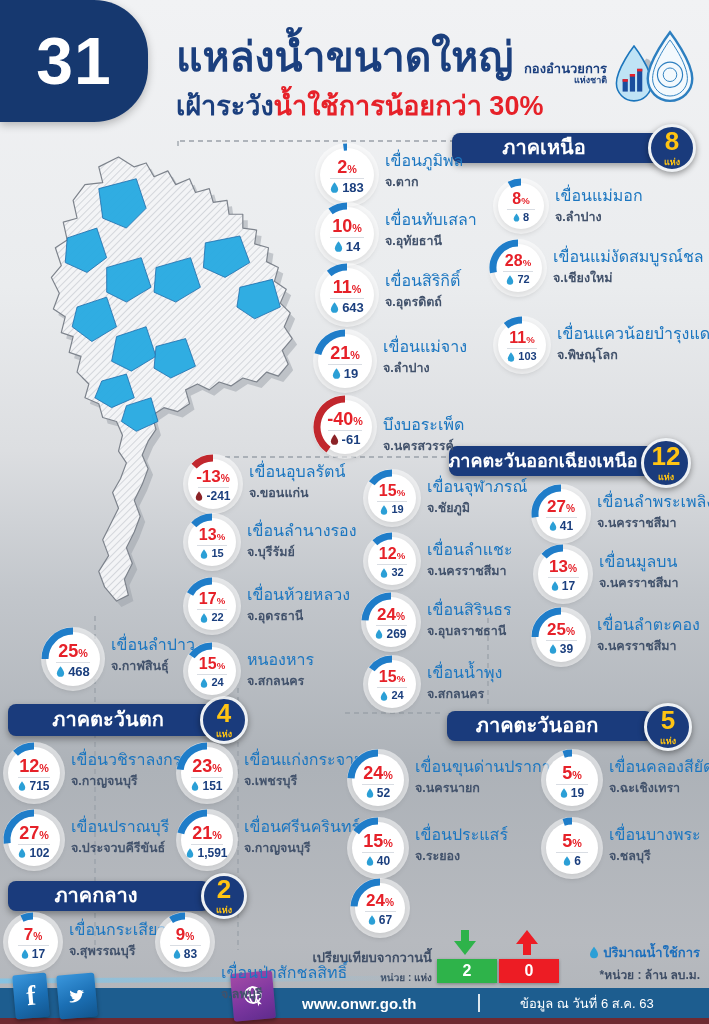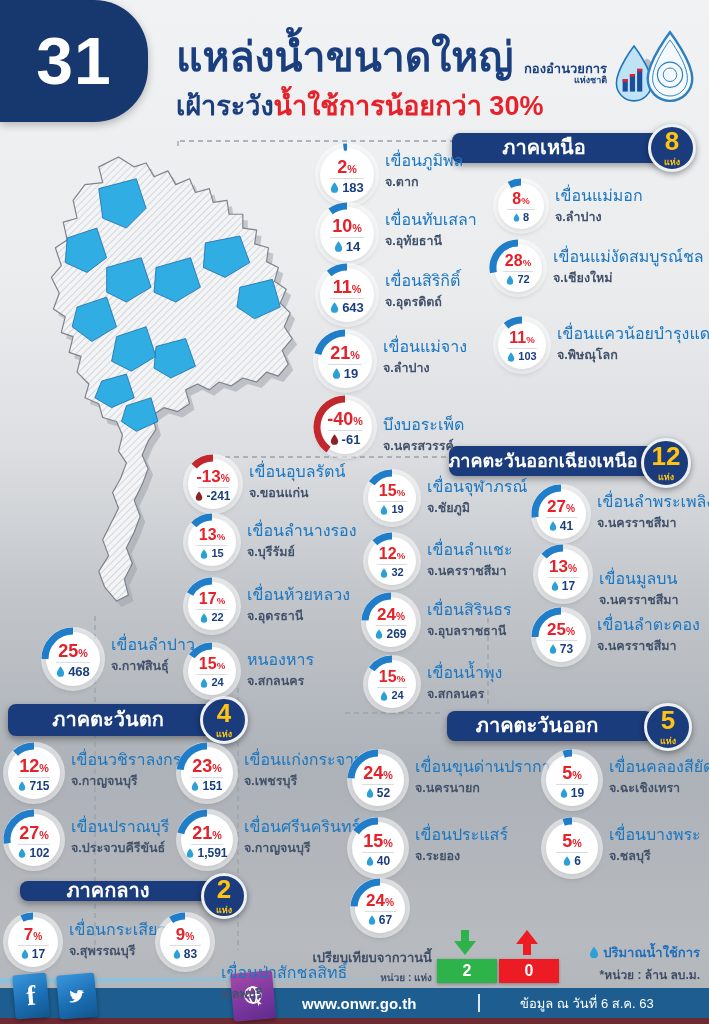--- a/index.html
+++ b/index.html
@@ -212,21 +212,21 @@
       <b>4</b>
       <i>แห่ง</i>
     </div>
     <div class="pill" style="left: 447px; top: 711px; width: 206px; height: 30px;">
       <span class="plabel" style="font-size:20px">ภาคตะวันออก</span>
     </div>
     <div class="badge" style="left: 644px; top: 703px; width: 48px; height: 48px;">
       <b>5</b>
       <i>แห่ง</i>
     </div>
-    <div class="pill" style="left: 20px; top: 881px; width: 202px; height: 20px; font-family: Liberation Mono, monospace;">
+    <div class="pill" style="left: 8px; top: 881px; width: 202px; height: 30px; font-family: Liberation Mono, monospace;">
       <span class="plabel" style="font-size:20px">ภาคกลาง</span>
     </div>
     <div class="badge" style="left: 201px; top: 873px; width: 46px; height: 46px;">
       <b>2</b>
       <i>แห่ง</i>
     </div>
     <div class="dam" style="left: 320px; top: 148px;">
       <div class="gauge" style="width: 54px; height: 54px;">
         <svg width="54" height="54" style="position:absolute;left:0;top:0;overflow:visible">
           <path d="M 27.00 -1.00 A 28 28 0 0 0 23.49 -0.78" fill="none" stroke="#1f7dc9" stroke-width="7"></path>
@@ -556,37 +556,37 @@
         </svg>
         <div class="pct" style="font-size:17px">13<span class="pcts">%</span></div>
         <div class="sep"></div>
         <div class="vol" style="font-size:12px">
           <svg width="8" height="10" viewBox="0 0 12 14">
             <path d="M6 0C6 0 1.2 6 1.2 9.2A4.8 4.8 0 0 0 10.8 9.2C10.8 6 6 0 6 0Z" fill="#2b9fd6"></path>
           </svg>
           <span>17</span>
         </div>
       </div>
-      <div class="dtext" style="padding-top: 4px; margin-top: 17px;">
+      <div class="dtext" style="padding-top: 4px;">
         <div class="dname">เขื่อนมูลบน</div>
         <div class="dprov">จ.นครราชสีมา</div>
       </div>
     </div>
     <div class="dam" style="left: 536px; top: 612px;">
       <div class="gauge" style="width: 50px; height: 50px;">
         <svg width="50" height="50" style="position:absolute;left:0;top:0;overflow:visible">
           <path d="M 25.00 -1.00 A 26 26 0 0 0 -1.00 25.00" fill="none" stroke="#1f7dc9" stroke-width="7"></path>
         </svg>
         <div class="pct" style="font-size:17px">25<span class="pcts">%</span></div>
         <div class="sep"></div>
         <div class="vol" style="font-size:12px">
           <svg width="8" height="10" viewBox="0 0 12 14">
             <path d="M6 0C6 0 1.2 6 1.2 9.2A4.8 4.8 0 0 0 10.8 9.2C10.8 6 6 0 6 0Z" fill="#2b9fd6"></path>
           </svg>
-          <span>73</span>
+          <span>39</span>
         </div>
       </div>
       <div class="dtext" style="padding-top: 4px;">
         <div class="dname">เขื่อนลำตะคอง</div>
         <div class="dprov">จ.นครราชสีมา</div>
       </div>
     </div>
     <div class="dam" style="left: 46px; top: 632px;">
       <div class="gauge" style="width: 54px; height: 54px;">
         <svg width="54" height="54" style="position:absolute;left:0;top:0;overflow:visible">

